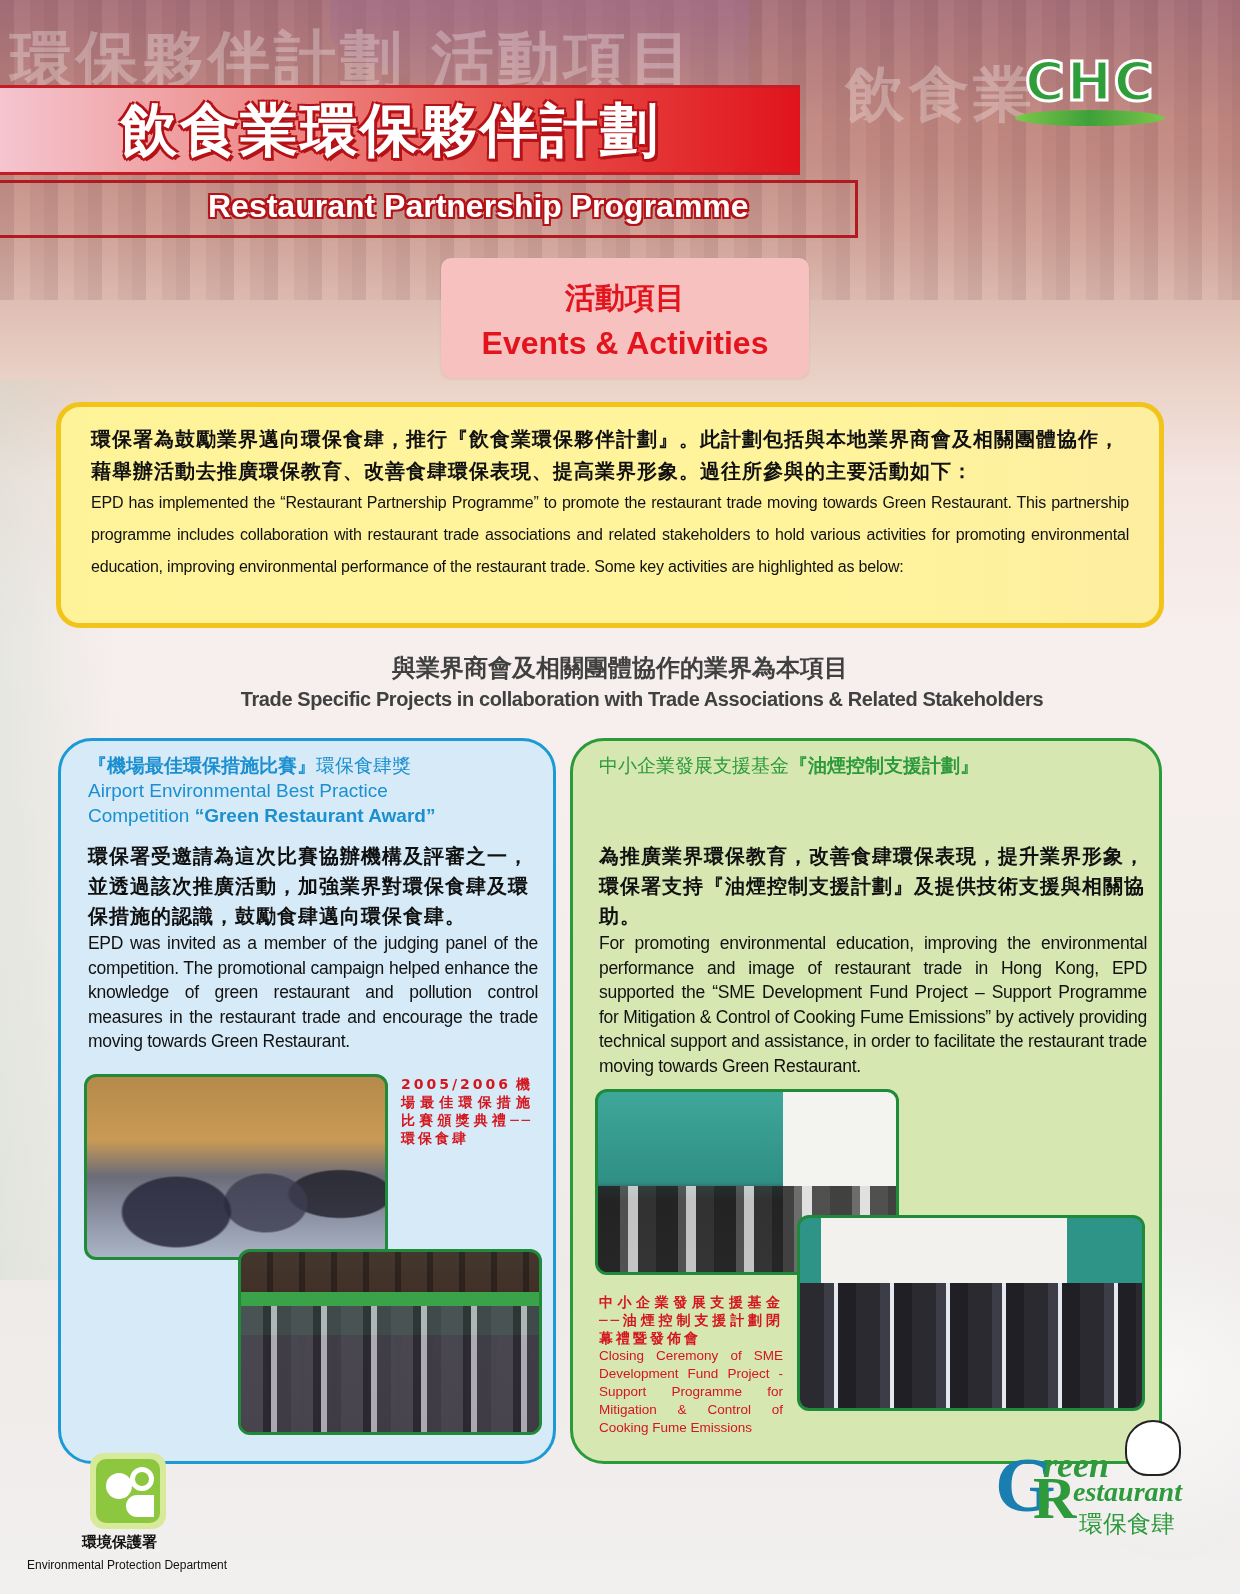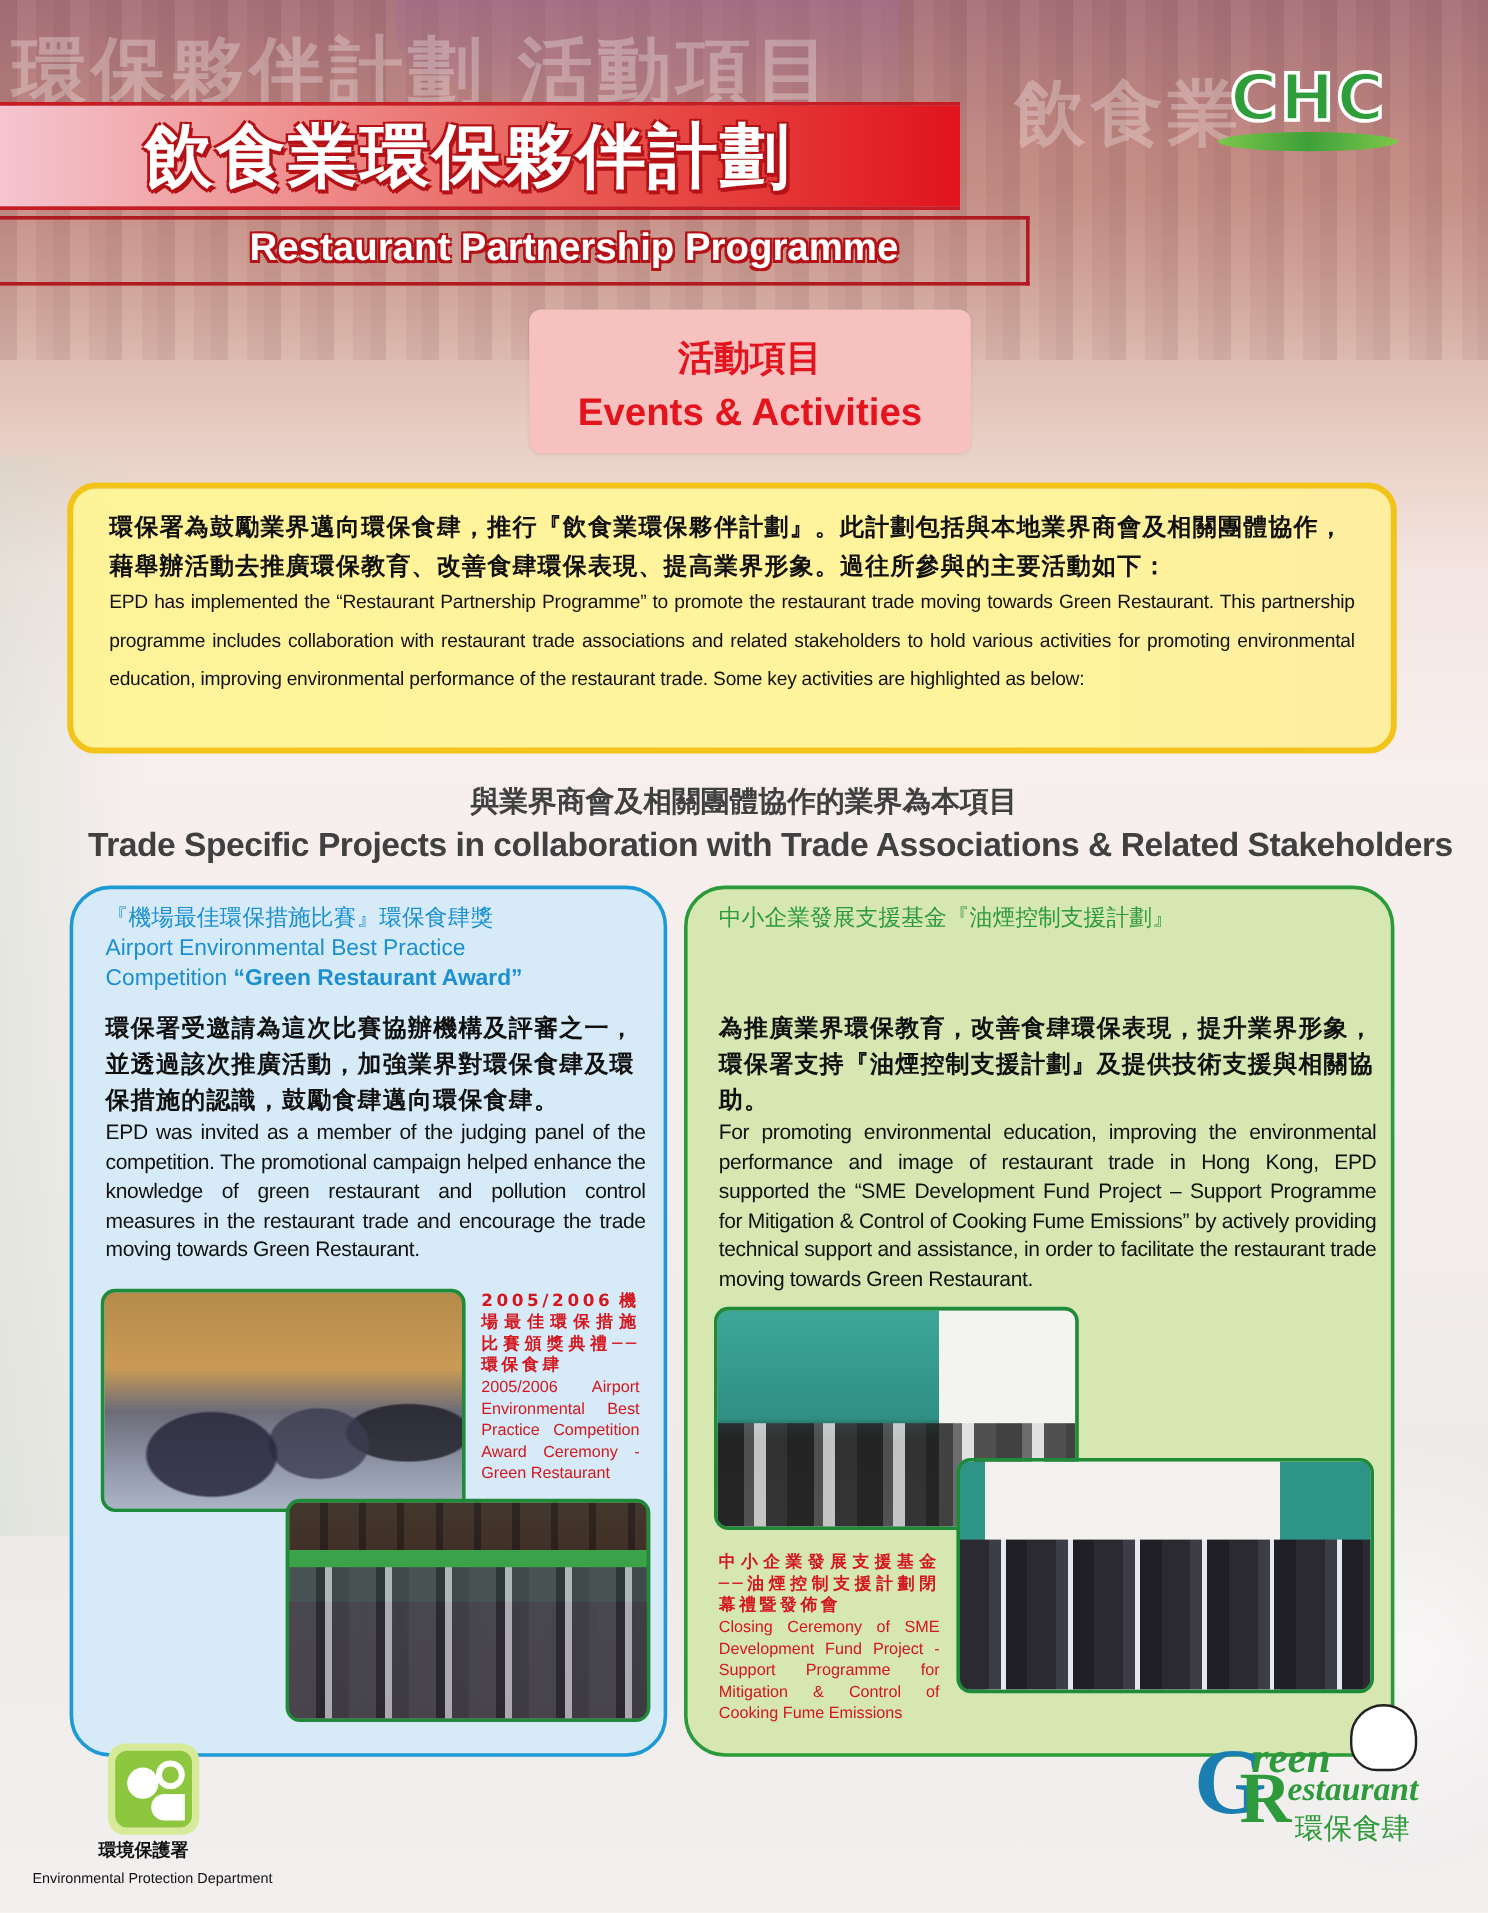--- a/index.html
+++ b/index.html
@@ -89,36 +89,36 @@
     line-height: 32px; letter-spacing: 1px;
   }
   .intro-en {
     font-size: 16px; color: #111; line-height: 32px; text-align: justify;
     font-family: "Liberation Sans", sans-serif; letter-spacing: -0.2px;
   }
 
   
   .section-head { position: absolute; left: 0; top: 652px; width: 1240px; text-align: center; color: #404040; font-weight: bold; }
   .section-zh { display: block; font-size: 24px; font-family: "DejaVu Sans", sans-serif; }
-  .section-en { display: block; font-size: 28px; margin-top: 4px; letter-spacing: -0.4px; padding-left: 44px; }
+  .section-en { display: block; font-size: 20px; margin-top: 4px; letter-spacing: -0.4px; padding-left: 44px; }
 
   
   .card-blue {
     position: absolute; left: 58px; top: 738px; width: 498px; height: 726px;
     background: #d6ebf7; border: 3px solid #1d9ad6; border-radius: 34px;
   }
   .card-green {
     position: absolute; left: 570px; top: 738px; width: 592px; height: 726px;
     background: #d7e7b2; border: 3px solid #2b9a3a; border-radius: 34px;
   }
   .card-title { position: absolute; font-size: 19px; line-height: 25px; }
   .blue-title { left: 27px; top: 12px; width: 460px; color: #1b8fd0; }
   .green-title { left: 26px; top: 12px; width: 555px; color: #2b9a3a; }
   .title-zh-line { font-family: "DejaVu Sans", sans-serif; font-size: 19px; }
-  .title-zh-line b { font-weight: normal; margin-top: 33px; }
+  .title-zh-line b { font-weight: bold; margin-top: 33px; }
   .card-body-zh {
     position: absolute; font-family: "DejaVu Sans", sans-serif; font-size: 20px; font-weight: bold; color: #111;
     line-height: 30px; letter-spacing: 1px;
   }
   .card-body-en {
     position: absolute; font-size: 17.5px; color: #111; line-height: 24.5px; text-align: justify;
     letter-spacing: -0.3px;
   }
 
   
@@ -229,21 +229,20 @@
       <b>『機場最佳環保措施比賽』</b><span>環保食肆獎</span>
     </div>
     <div style="width:400px;">
       <span>Airport Environmental Best Practice Competition </span><b>“Green Restaurant Award”</b>
     </div>
   </div>
   <p class="card-body-zh" style="left:27px;top:100px;width:450px;">環保署受邀請為這次比賽協辦機構及評審之一，並透過該次推廣活動，加強業界對環保食肆及環保措施的認識，鼓勵食肆邁向環保食肆。</p>
   <p class="card-body-en" style="left:27px;top:190px;width:450px;">EPD was invited as a member of the judging panel of the competition. The promotional campaign helped enhance the knowledge of green restaurant and pollution control measures in the restaurant trade and encourage the trade moving towards Green Restaurant.</p>
   <div class="photo photo-audience" style="left:23px;top:333px;width:304px;height:186px;"></div>
   <p class="caption caption-zh" style="left:340px;top:334px;width:132px;">2005/2006機場最佳環保措施比賽頒獎典禮──環保食肆</p>
-  <p class="caption" style="left:340px;top:406px;width:132px;">2005/2006 Airport Environmental Best Practice Competition Award Ceremony - Green Restaurant</p>
   <div class="photo photo-award" style="left:177px;top:508px;width:304px;height:186px;"></div>
 </div>
 
 <div class="card-green">
   <div class="card-title green-title">
     <div class="title-zh-line">
       <span>中小企業發展支援基金</span><b>『油煙控制支援計劃』</b>
     </div>
   </div>
   <p class="card-body-zh" style="left:26px;top:100px;width:550px;">為推廣業界環保教育，改善食肆環保表現，提升業界形象，環保署支持『油煙控制支援計劃』及提供技術支援與相關協助。</p>

